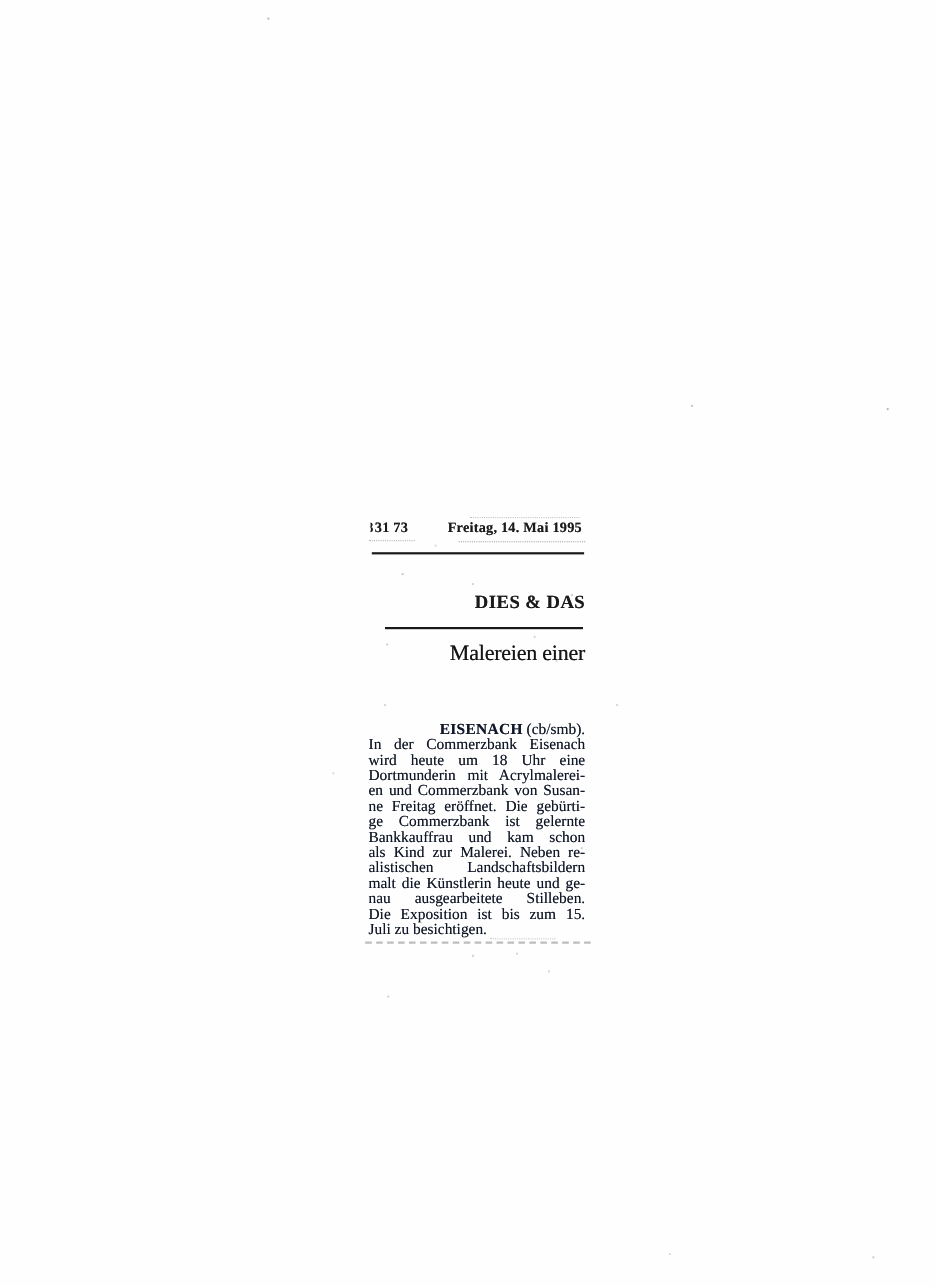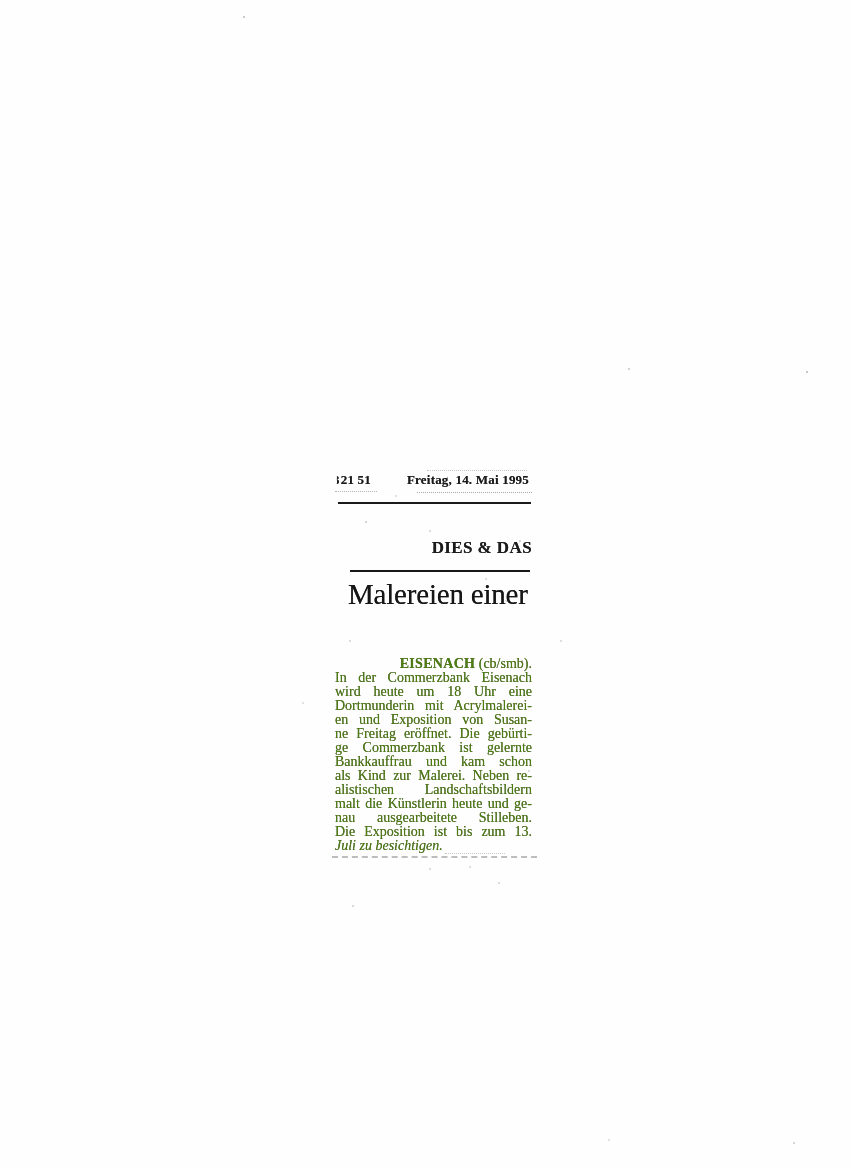--- a/index.html
+++ b/index.html
@@ -90,49 +90,48 @@
     height: 2px;
     background: #181818;
     box-shadow: 0 -2px 0 -1px rgba(40,40,40,0.35);
   }
 
   .headline {
     position: absolute;
     top: 119px;
     left: 13px;
     width: 184px;
-    text-align: left;
-    font-size: 29px;
+    text-align: right;
+    font-size: 20px;
     font-weight: normal;
     line-height: 30px;
     letter-spacing: -0.2px;
     text-shadow: 0 0 0.6px rgba(0,0,0,0.75);
     color: #161616;
   }
 
   .article {
     position: absolute;
     top: 197px;
     left: 0;
     width: 197px;
     font-size: 14px;
     line-height: 14px;
     text-shadow: 0 0 0.45px rgba(0,0,0,0.6);
-    color: #4d7c0f;
+    color: #0f172a;
   }
   .bline {
     height: 14px;
     white-space: nowrap;
     text-align: justify;
     text-align-last: justify;
     overflow: visible;
   }
   .bline.last {
     text-align-last: left;
-    font-style: italic;
   }
   .dateline-line {
     height: 14px;
     text-align: right;
   }
   .dateline-line .bold {
     font-weight: bold;
     letter-spacing: 0.3px;
   }
 
@@ -202,21 +201,21 @@
 
 <div class="page">
 
   <div class="page-speckles"></div>
 
   <div class="clip">
 
     <div class="clip-speckles"></div>
 
     <div class="clip-header">
-      <span><span class="edge-fragment">3</span><span>21 51</span></span>
+      <span><span class="edge-fragment">3</span><span>31 73</span></span>
       <span>Freitag, 14. Mai 1995</span>
     </div>
 
     <div class="dots dots-under-number"></div>
     <div class="dots dots-under-date"></div>
     <div class="dots dots-above-date"></div>
 
     <div class="rule-top"></div>
 
     <div class="section-title">DIES &amp; DAS</div>
@@ -228,29 +227,29 @@
     </div>
 
     <div class="article">
       <div class="dateline-line">
         <span class="bold">EISENACH</span><span> (cb/smb).</span>
       </div>
       <div>
           <div class="bline">In der Commerzbank Eisenach</div>
           <div class="bline">wird heute um 18 Uhr eine</div>
           <div class="bline">Dortmunderin mit Acrylmalerei-</div>
-          <div class="bline">en und Exposition von Susan-</div>
+          <div class="bline">en und Commerzbank von Susan-</div>
           <div class="bline">ne Freitag eröffnet. Die gebürti-</div>
           <div class="bline">ge Commerzbank ist gelernte</div>
           <div class="bline">Bankkauffrau und kam schon</div>
           <div class="bline">als Kind zur Malerei. Neben re-</div>
           <div class="bline">alistischen Landschaftsbildern</div>
           <div class="bline">malt die Künstlerin heute und ge-</div>
           <div class="bline">nau ausgearbeitete Stilleben.</div>
-          <div class="bline">Die Exposition ist bis zum 13.</div>
+          <div class="bline">Die Exposition ist bis zum 15.</div>
           <div class="bline last">Juli zu besichtigen.</div>
         </div>
     </div>
 
     <div class="bottom-edge-2"></div>
     <div class="bottom-edge"></div>
 
   </div>
 </div>
 

